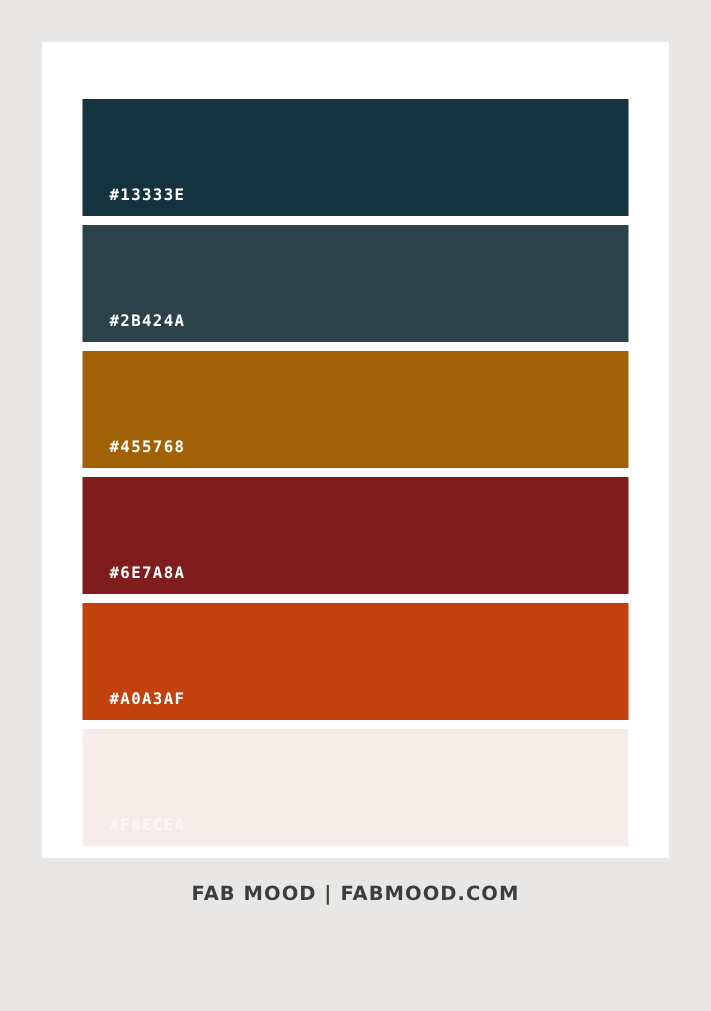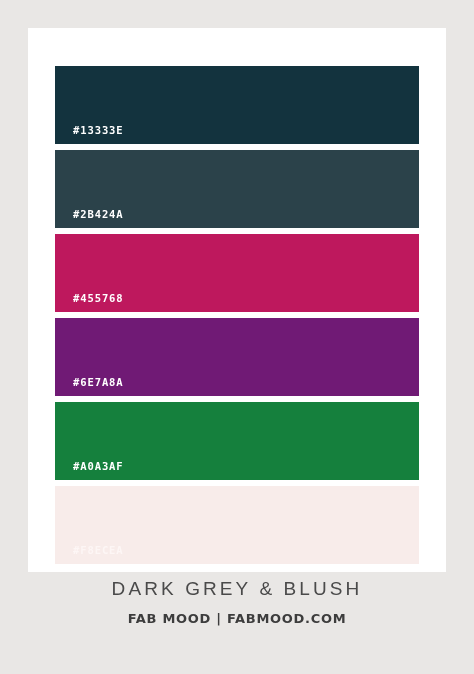--- a/index.html
+++ b/index.html
@@ -88,35 +88,34 @@
   <div class="swatch-stack">
 
     <div class="swatch" style="background: rgb(19, 51, 62); padding-left: 32px;">
       <span class="swatch-label" style="color: rgb(255, 255, 255);">#13333E</span>
     </div>
 
     <div class="swatch" style="background: rgb(43, 66, 74);">
       <span class="swatch-label" style="color: rgb(255, 255, 255); margin-top: 40px;">#2B424A</span>
     </div>
 
-    <div class="swatch" style="background: #be185d;">
+    <div class="swatch" style="background: #a16207;">
       <span class="swatch-label" style="color: rgb(255, 255, 255);">#455768</span>
     </div>
 
-    <div class="swatch" style="background: #701a75; text-decoration: underline;">
+    <div class="swatch" style="background: #7f1d1d; text-decoration: underline;">
       <span class="swatch-label" style="color: rgb(255, 255, 255);">#6E7A8A</span>
     </div>
 
-    <div class="swatch" style="background: #15803d;">
+    <div class="swatch" style="background: #c2410c;">
       <span class="swatch-label" style="color: rgb(255, 255, 255);">#A0A3AF</span>
     </div>
 
     <div class="swatch" style="background: rgb(248, 236, 234);">
       <span class="swatch-label" style="color: rgb(253, 246, 245);">#F8ECEA</span>
     </div>
 
   </div>
 </div>
 
 <div class="caption">
-  <div class="caption-title">DARK GREY &amp; BLUSH</div>
   <div class="caption-sub">FAB MOOD | FABMOOD.COM</div>
 </div>
 
 </body></html>

